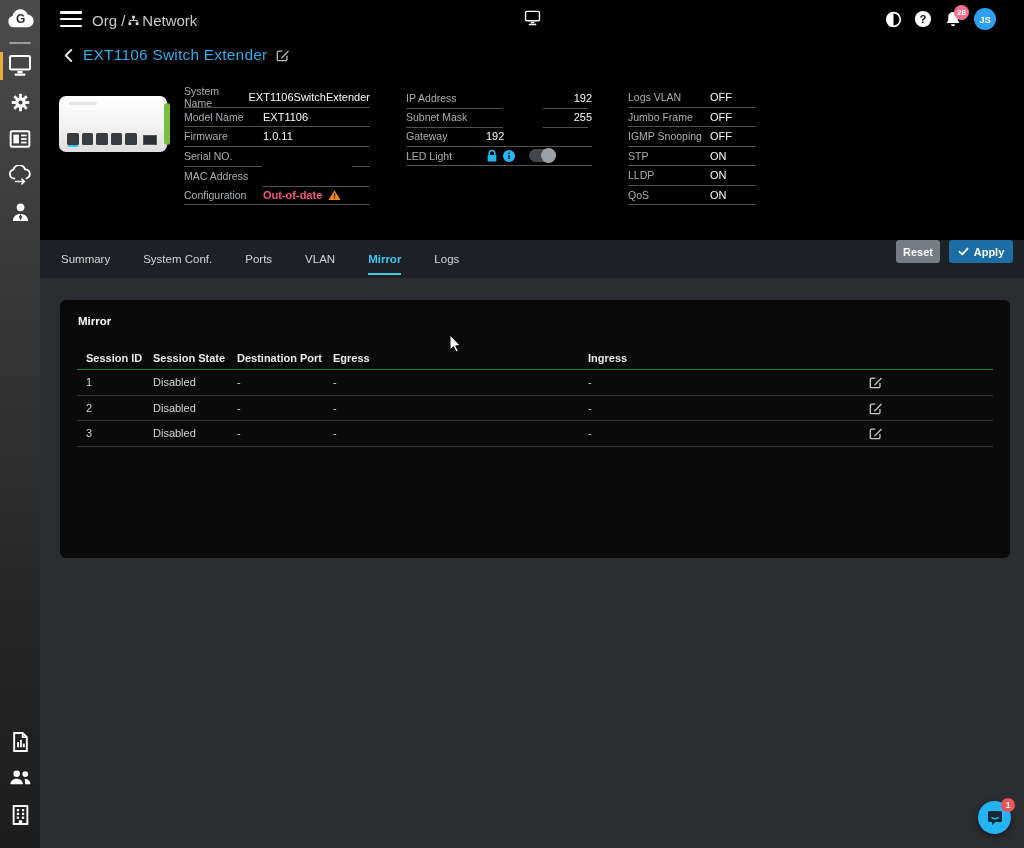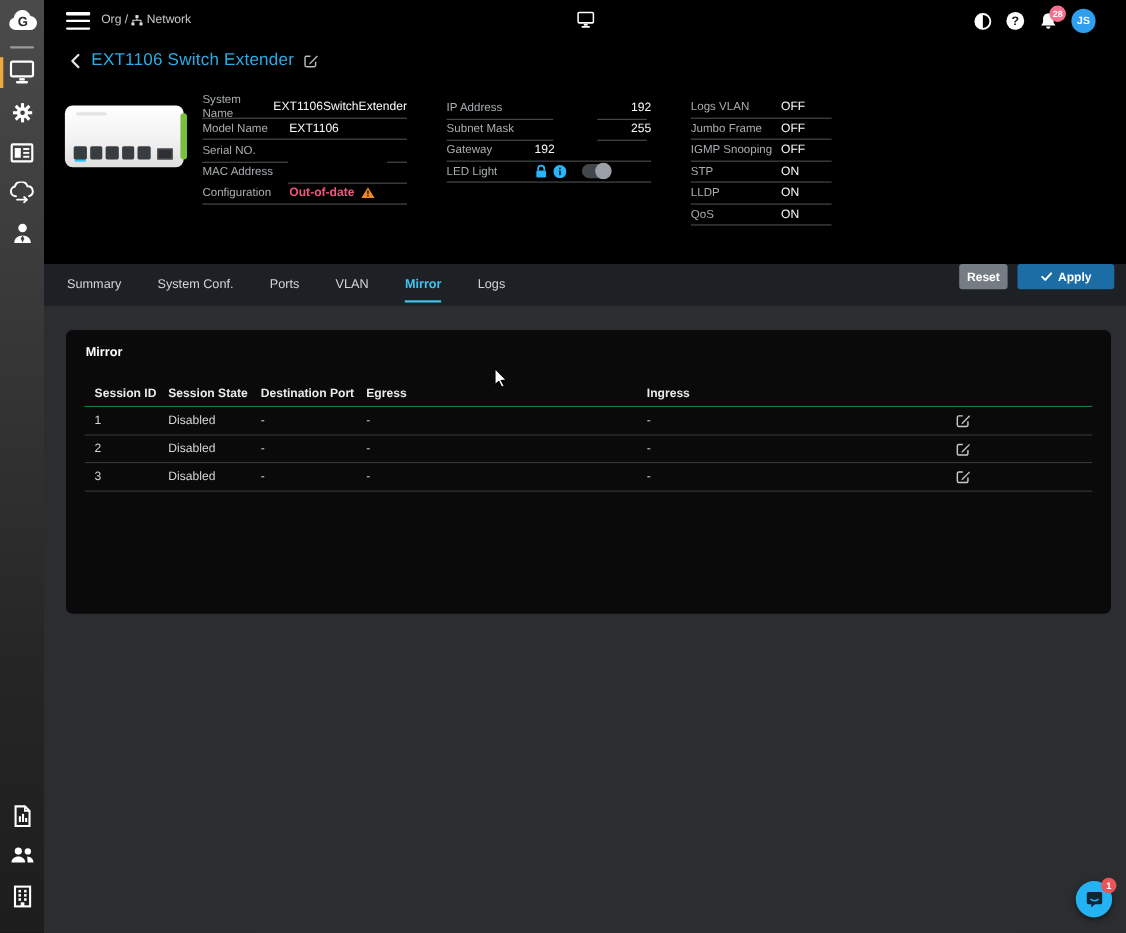--- a/index.html
+++ b/index.html
@@ -14,21 +14,21 @@
   .active-marker { position:absolute; left:0; top:52px; width:3px; height:28px; background:#f0a93c; }
 
   
   .main { position:absolute; left:40px; top:0; width:984px; height:848px; background:#2b2d31; }
   .black-header { position:absolute; top:0; left:0; right:0; height:240px; background:#000; }
 
   
   .topbar { position:absolute; top:0; left:0; right:0; height:38px; }
   .hamburger { position:absolute; left:20px; top:11px; width:22px; height:16px; display:flex; flex-direction:column; justify-content:space-between; cursor:pointer; }
   .hamburger i { display:block; height:2.5px; background:#fff; border-radius:1px; }
-  .breadcrumb { position:absolute; left:52px; top:12px; font-size:11px; color:#c9c9c9; display:flex; align-items:center; gap:3px; }
+  .breadcrumb { position:absolute; left:52px; top:12px; font-size:15px; color:#c9c9c9; display:flex; align-items:center; gap:3px; }
   .center-title { position:absolute; left:0; right:0; top:10px; display:flex; justify-content:center; align-items:center; gap:8px; color:#f2f2f2; font-size:13.5px; }
   .top-icons { position:absolute; right:28px; top:8px; display:flex; align-items:center; gap:12px; }
   .top-icon { position:relative; cursor:pointer; display:flex; align-items:center; }
   .badge { position:absolute; top:-5px; right:-7px; min-width:15px; height:15px; border-radius:8px; background:#f4718f; color:#fff;
            font-size:8px; font-weight:bold; display:flex; align-items:center; justify-content:center; padding:0 2px; }
   .avatar { width:22px; height:22px; border-radius:50%; background:#2f9ff0; color:#fff; font-size:9.5px; font-weight:bold;
             display:flex; align-items:center; justify-content:center; cursor:pointer; }
 
   
   .page-title-row { position:absolute; top:46px; left:23px; display:flex; align-items:center; gap:9px; }
@@ -64,21 +64,21 @@
   
   .tabbar { position:absolute; top:240px; left:0; right:0; height:38px; background:#1d2024; display:flex; align-items:flex-start; }
   .tabs { display:flex; margin-left:21px; }
   .tab { position:relative; height:38px; display:flex; align-items:center; margin-right:33px; font-size:11.5px; color:#d3d6d9; cursor:pointer; }
   .tab.active { color:#3fc6f0; font-weight:bold; }
   .tab.active::after { content:""; position:absolute; left:0; right:0; bottom:3px; height:2px; background:#3fc6f0; }
   .tab-actions { margin-left:auto; margin-right:11px; display:flex; gap:9px; }
   .btn { height:23px; border:none; border-radius:3px; color:#fff; font-size:11px; font-weight:bold; font-family:inherit;
          display:flex; align-items:center; justify-content:center; gap:5px; cursor:pointer; }
   .btn-reset { width:44px; background:#757c83; }
-  .btn-apply { width:88px; background:#1c6da6; }
+  .btn-apply { width:64px; background:#1c6da6; }
 
   
   .content { position:absolute; top:278px; left:0; right:0; bottom:0; background:#2b2d31; }
   .panel { position:absolute; left:20px; top:22px; width:950px; height:258px; background:#0a0a0b; border-radius:6px; }
   .panel-title { position:absolute; left:18px; top:15px; font-size:11.5px; font-weight:bold; color:#fff; }
   .tablewrap { position:absolute; left:17px; right:17px; top:46px; }
   .trow { display:grid; grid-template-columns:67px 84px 96px 255px 281px 1fr; align-items:center; padding-left:9px; }
   .thead { height:24px; border-bottom:1px solid #15803d; }
   .thead span { font-size:11px; font-weight:bold; color:#ebebeb; }
   .tbody-row { height:25.5px; border-bottom:1px solid #363636; }
@@ -263,20 +263,24 @@
 
     <div class="fields-col col1">
       <div class="field-row">
         <span class="f-label">System Name</span>
         <span class="f-value">EXT1106SwitchExtender</span>
       </div>
       <div class="field-row">
         <span class="f-label">Model Name</span>
         <span class="f-value">EXT1106</span>
       </div>
+      <div class="field-row">
+        <span class="f-label">Firmware</span>
+        <span class="f-value">1.0.11</span>
+      </div>
       <div class="field-row nobb">
         <span class="f-label">Serial NO.</span>
         <span class="f-value"></span>
         <i class="seg" style="left:0;width:78px;"></i>
           <i class="seg" style="right:0;width:18px;"></i>
       </div>
       <div class="field-row nobb">
         <span class="f-label">MAC Address</span>
         <span class="f-value"></span>
         <i class="seg" style="left:78px;right:0;"></i>

